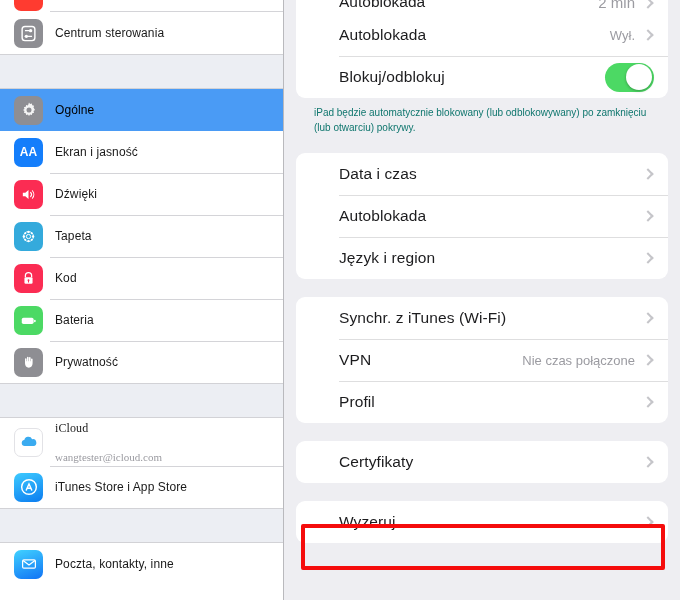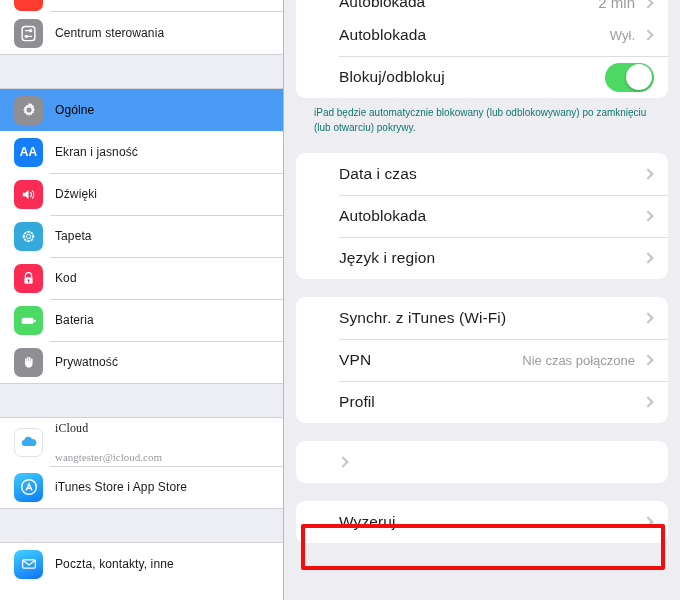--- a/index.html
+++ b/index.html
@@ -416,20 +416,21 @@
         <span class="chev"></span>
       </div>
       <div class="row">
         <span class="row-label">Profil</span>
         <span class="chev"></span>
       </div>
     </div>
 
     <div class="card">
       <div class="row">
+        <span class="row-label">Certyfikaty</span>
         <span class="chev"></span>
       </div>
     </div>
 
     <div class="card">
       <div class="row">
         <span class="row-label">Wyzeruj</span>
         <span class="chev"></span>
       </div>
     </div>

